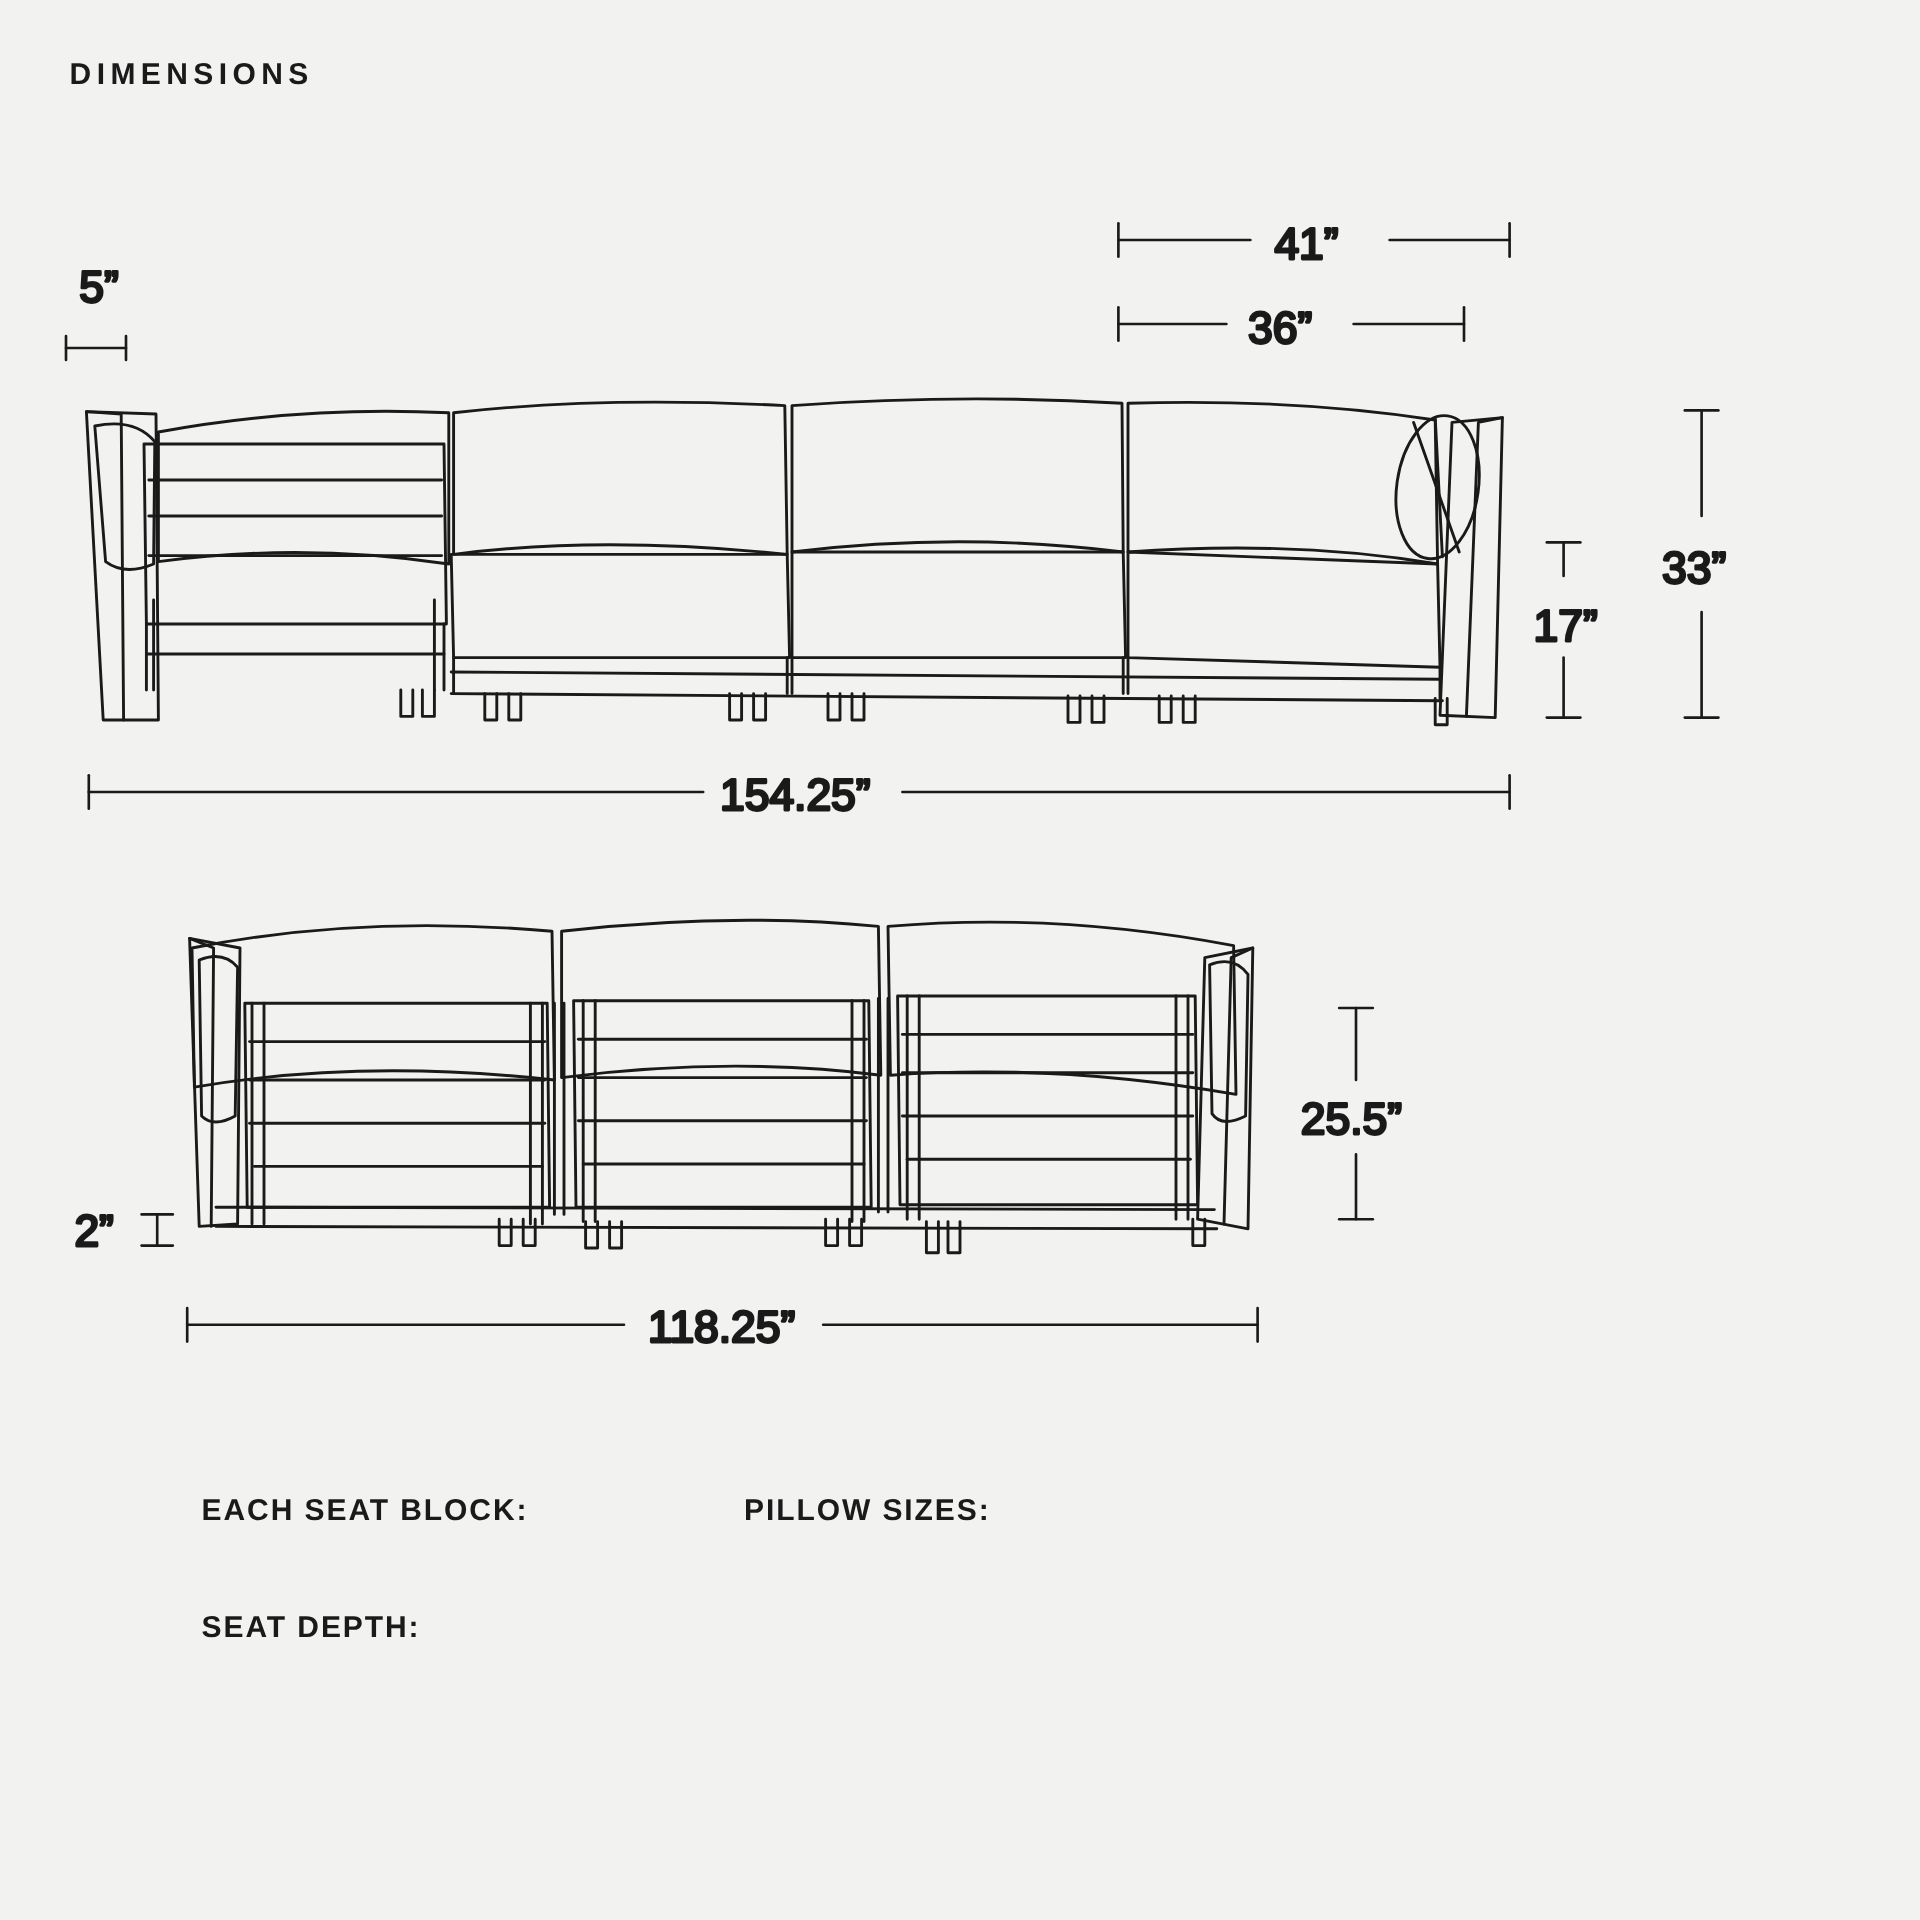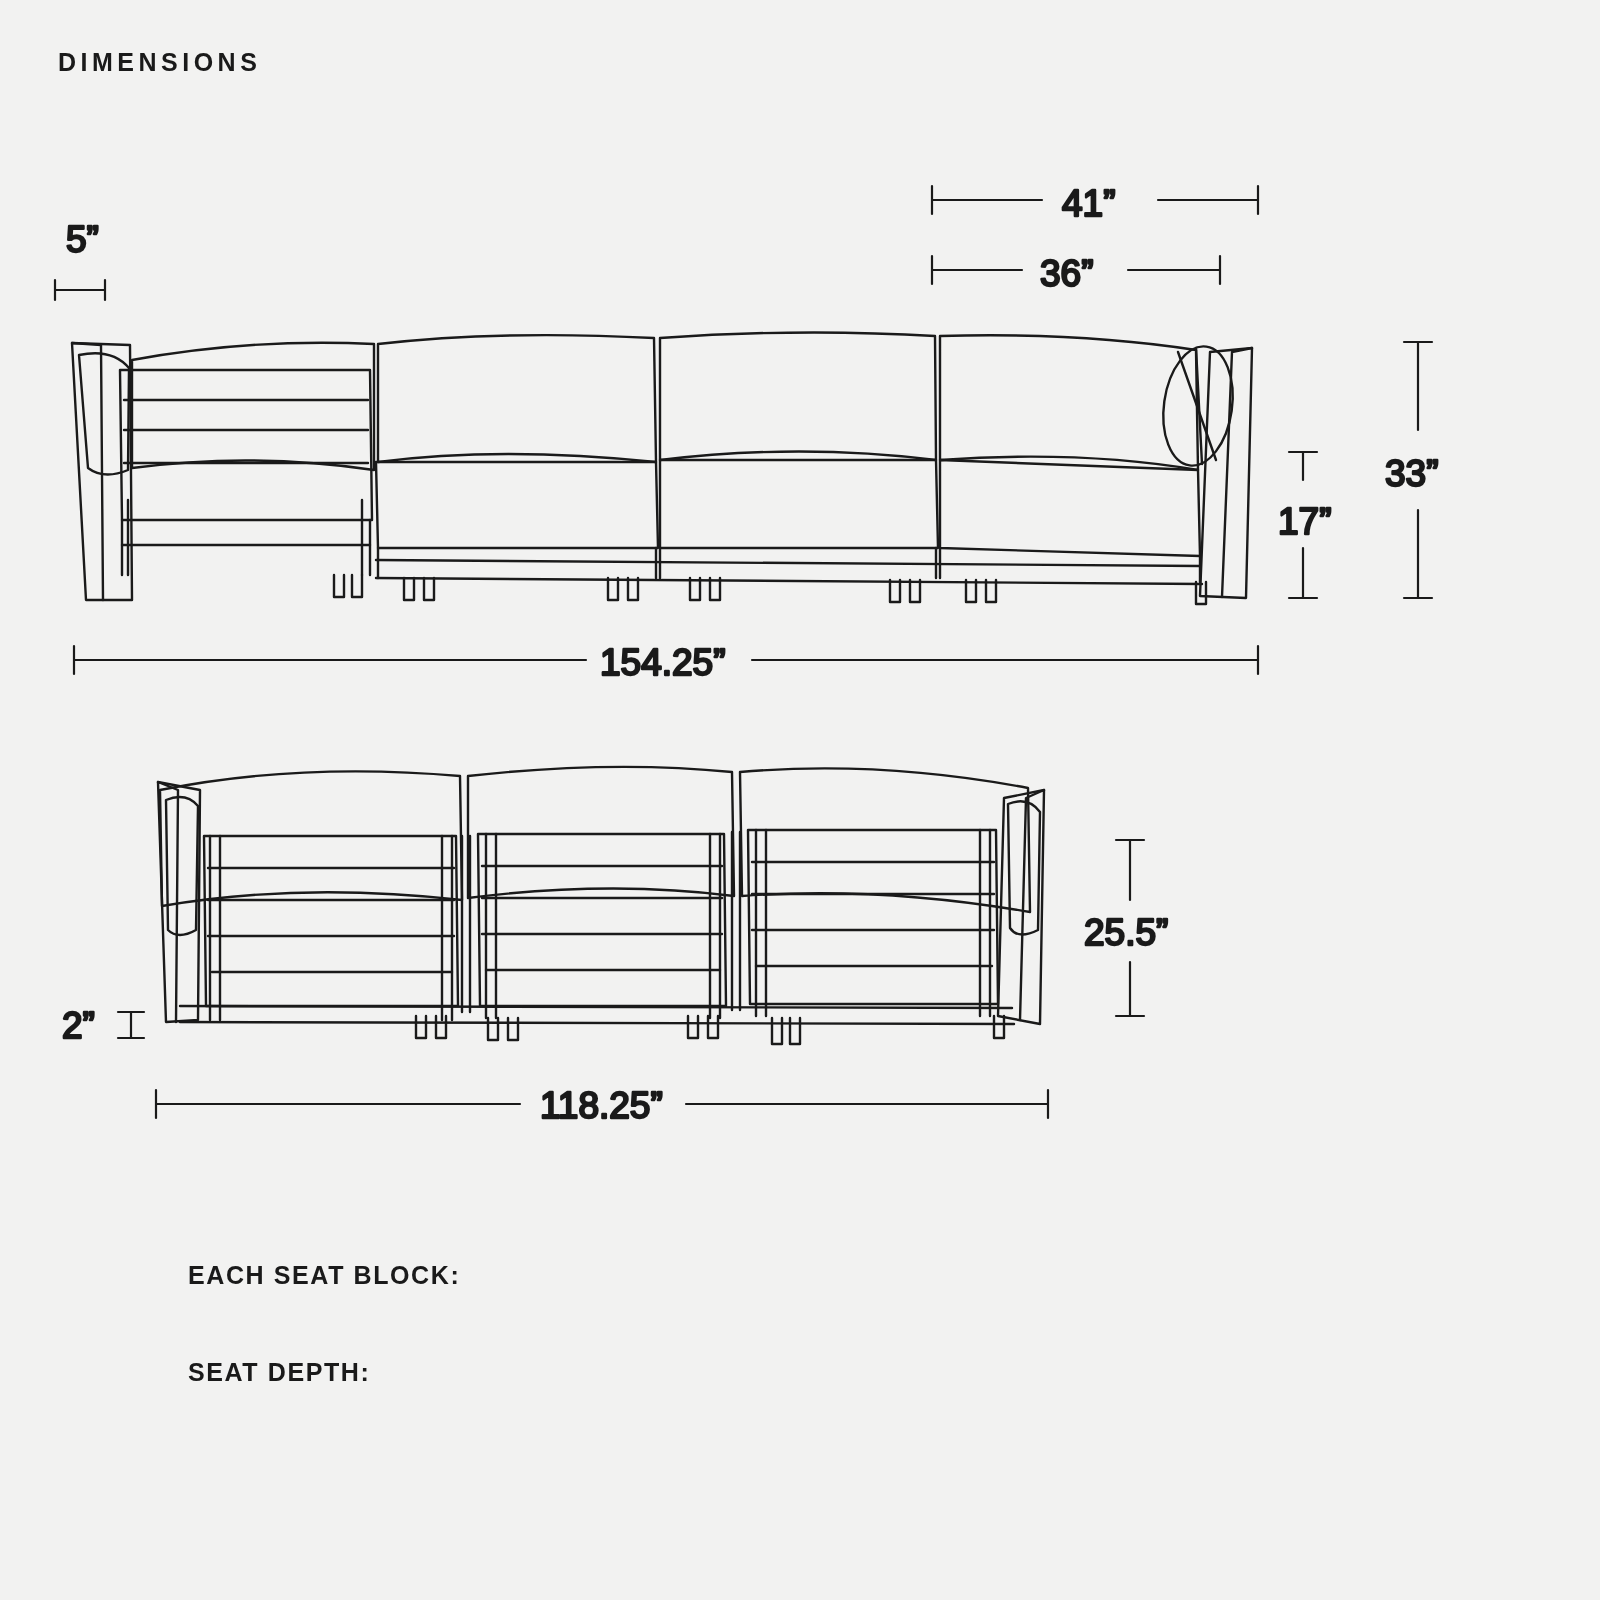--- a/index.html
+++ b/index.html
@@ -42,24 +42,23 @@
     fill: #1a1a1a;
   }
   .specs {
     position: absolute;
     left: 0;
     top: 1245px;
     width: 1600px;
   }
   .col-left {
     position: absolute;
-    left: 188px;
+    left: 168px;
     top: 0;
     width: 420px;
-    margin-top: 16px;
   }
   .col-right {
     position: absolute;
     left: 620px;
     top: 0;
     width: 700px;
   }
   .spec-head {
     font-size: 25px;
     font-weight: bold;
@@ -256,16 +255,17 @@
     </g>
   </svg>
 
   <div class="specs">
     <div class="col-left">
       <div class="spec-head">EACH SEAT BLOCK:</div>
       <div class="spec-gap"></div>
       <div class="spec-head">SEAT DEPTH:</div>
     </div>
     <div class="col-right">
+      <div class="spec-head">PILLOW SIZES:</div>
     </div>
   </div>
 
 </div>
 
 </body></html>

